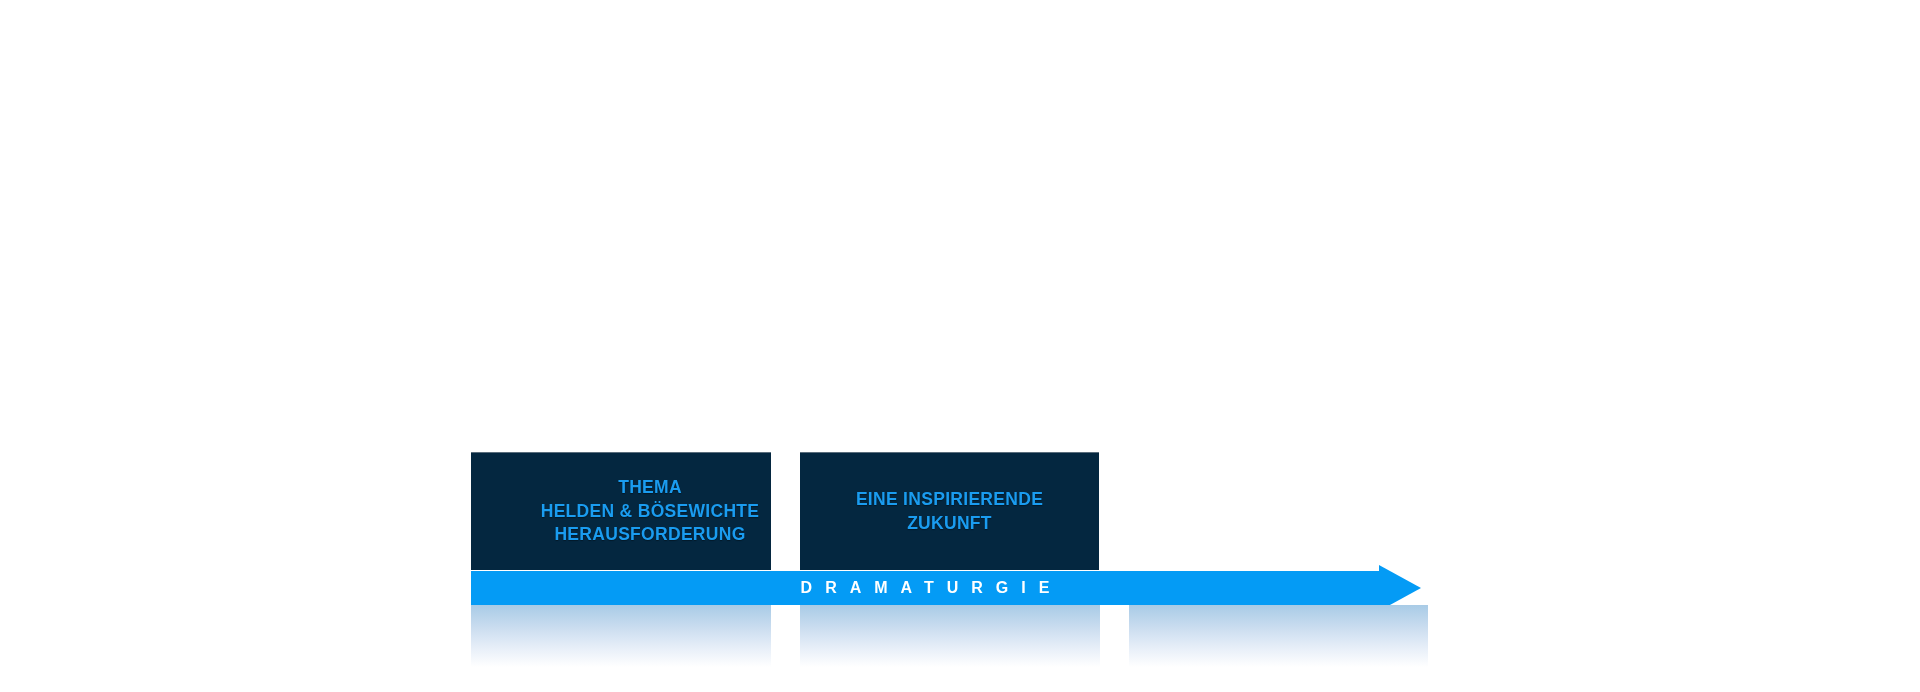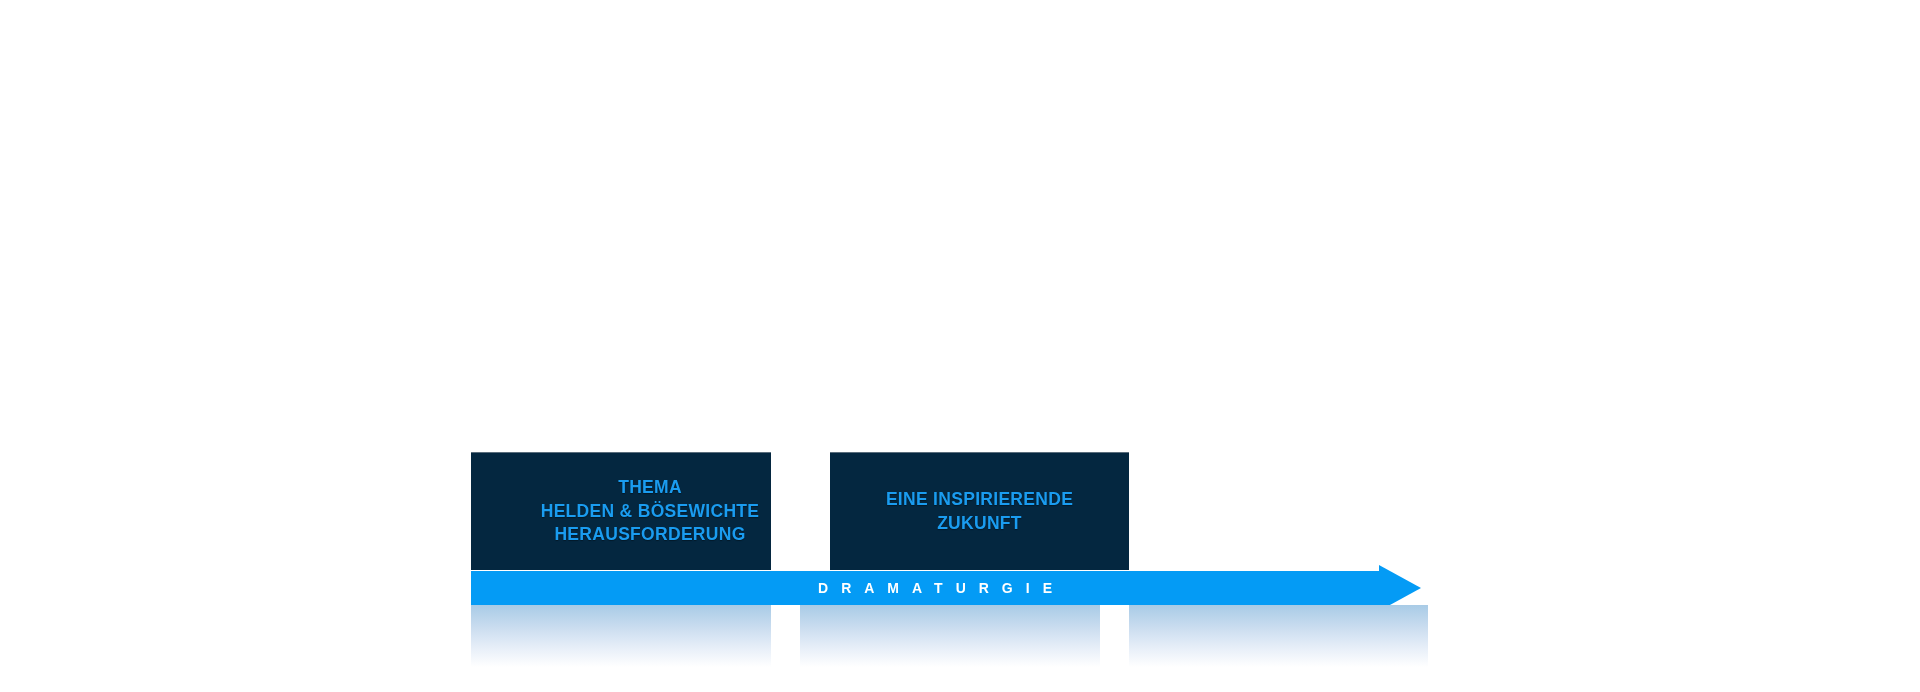--- a/index.html
+++ b/index.html
@@ -25,21 +25,20 @@
 
   
   .cards-row {
     position: absolute;
     left: 471px;
     top: 452px;
     width: 957px;
     height: 118px;
     display: flex;
     align-items: stretch;
-    gap: 30px;
   }
 
   .card {
     position: relative;
     background: #042740;
     border-top: 1px solid #5a6d7c;
     box-sizing: border-box;
     display: flex;
     align-items: center;
     justify-content: center;
@@ -93,26 +92,25 @@
   .arrow-label {
     position: absolute;
     left: 0;
     top: 0;
     width: 908px;
     height: 34px;
     display: flex;
     align-items: center;
     justify-content: center;
     color: #ffffff;
-    font-size: 14px;
+    font-size: 16px;
     font-weight: bold;
     letter-spacing: 13px;
     text-indent: 13px;
     z-index: 2;
-    padding-left: 10px;
   }
 
   
   .reflection-row {
     position: absolute;
     left: 471px;
     top: 605px;
     width: 957px;
     height: 62px;
     display: flex;

